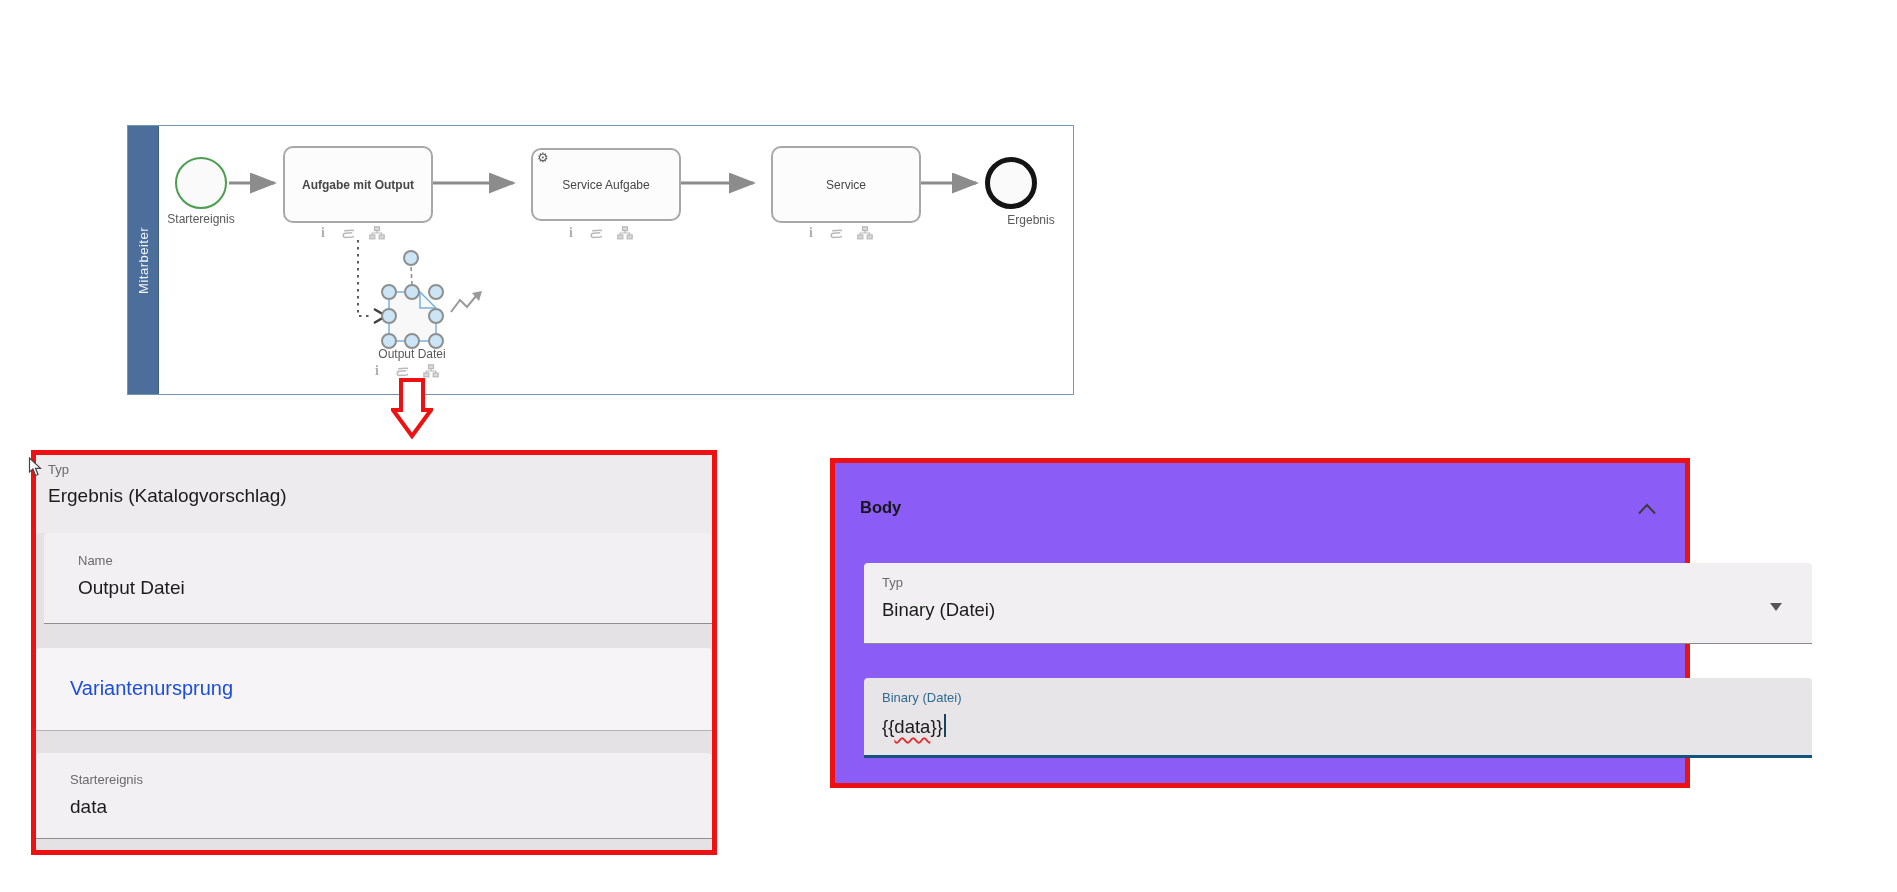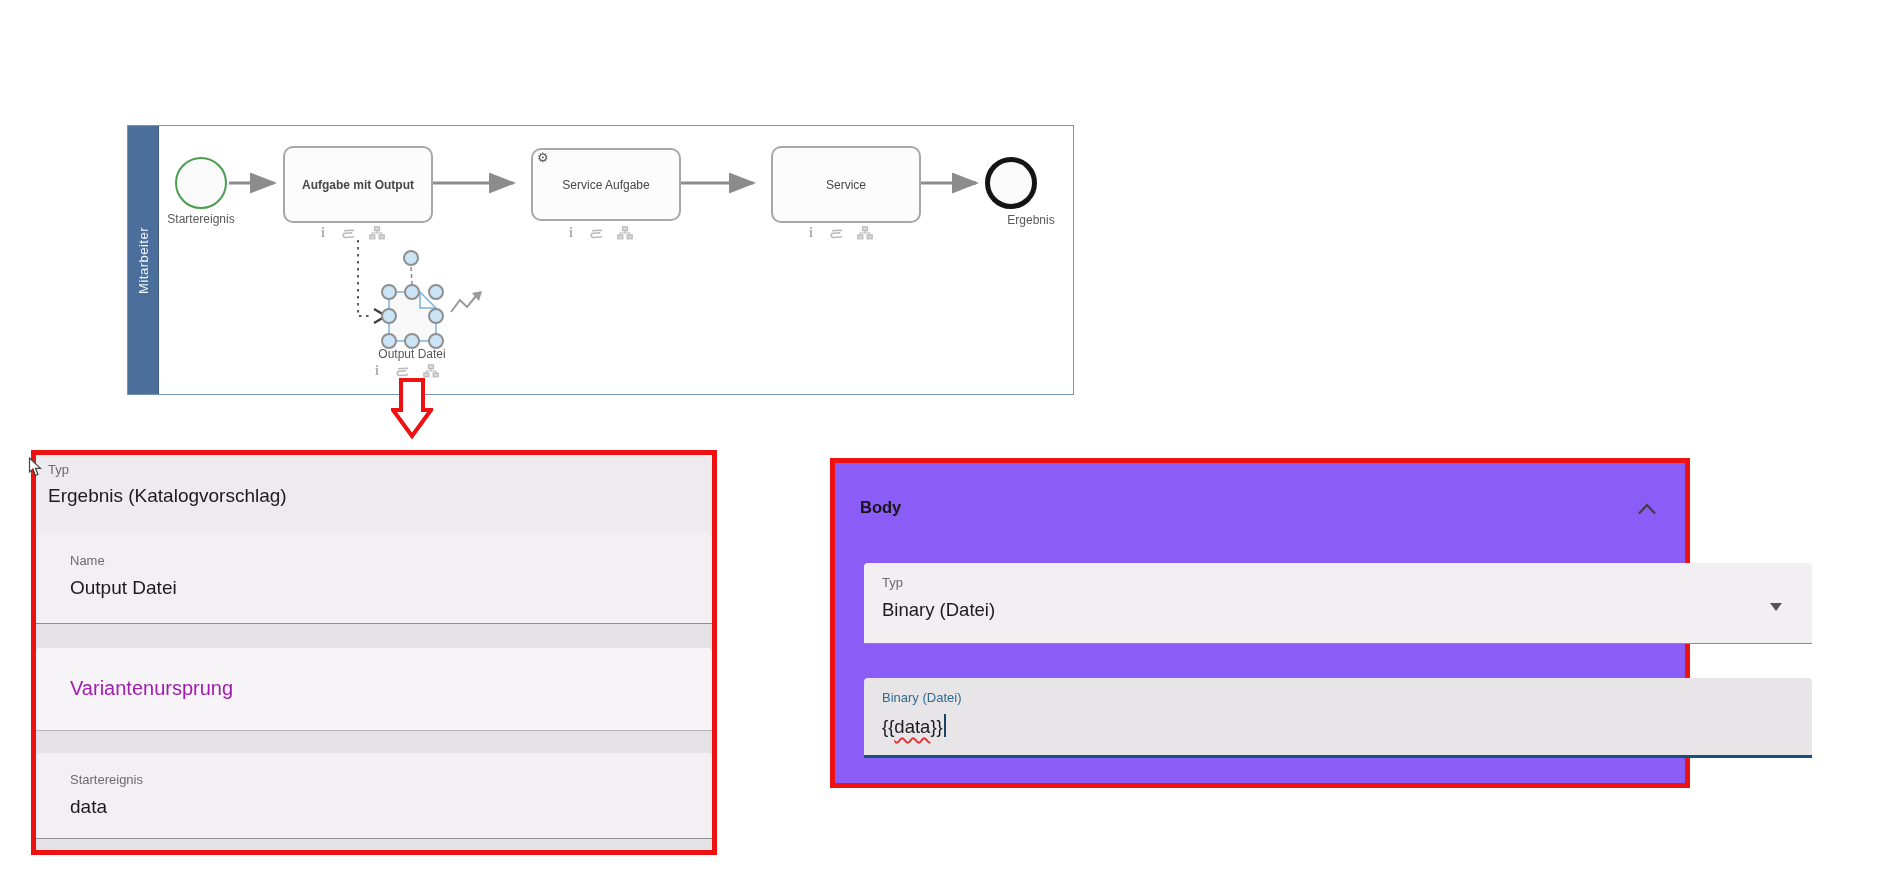--- a/index.html
+++ b/index.html
@@ -29,24 +29,24 @@
 
   
   .rpanel{position:absolute;border:5px solid var(--red_accent,#ee1111);box-sizing:border-box;}
   .fld-label{font-size:13px;color:#6b6b6b;}
   .fld-value{font-size:19px;color:#1c1c1c;}
 
   
   .left-panel{left:31px;top:450px;width:686px;height:405px;background:#e4e2e4;}
   .lp-top{position:absolute;left:0;top:0;right:0;height:78px;background:#edebed;}
   .card{position:absolute;left:0;right:0;border-radius:4px 4px 0 0;}
-  .card-name{top:78px;height:90px;background:#f2f0f2;border-bottom:1px solid #8e8e8e;}
+  .card-name{top:78px;height:90px;background:#f2f0f2;border-bottom:1px solid #8e8e8e;margin-left:8px;}
   .card-variant{top:193px;height:82px;background:#f6f4f6;border-bottom:1px solid #b5b3b5;}
   .card-ident{top:298px;height:85px;background:#f2f0f2;border-bottom:1px solid #8e8e8e;}
-  .placeholder{font-size:20px;color:#a21caf;}
+  .placeholder{font-size:20px;color:#1d4ed8;}
   .cursor-icon{position:absolute;left:28px;top:457px;z-index:6;}
 
   
   .right-panel{left:818px;top:458px;width:860px;height:330px;background:#8b5cf6;margin-left:12px;}
   .rp-header{position:absolute;left:25px;top:35px;font-size:16.5px;font-weight:bold;color:#161616;}
   .chevron{position:absolute;right:28px;top:40px;}
   .mfield{position:absolute;left:29px;width:948px;border-radius:4px 4px 0 0;box-sizing:border-box;}
   .mfield .fld-label{position:absolute;left:18px;top:12px;}
   .mfield .fld-value{position:absolute;left:18px;top:36px;font-size:18.5px;}
   .fld-typ{top:100px;height:81px;background:#f1eff1;border-bottom:1px solid #8a8a8a;}

